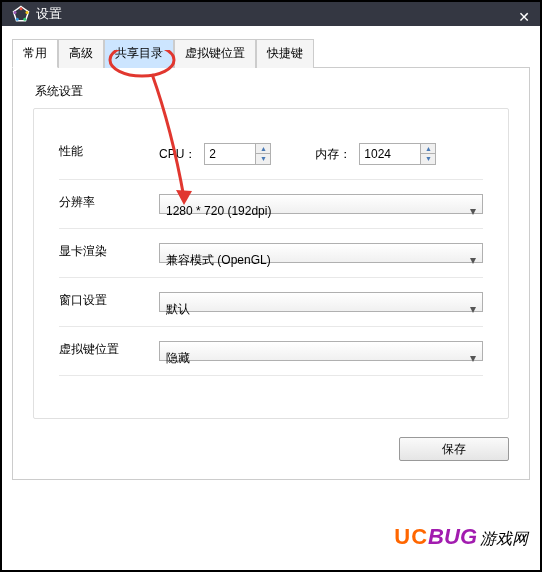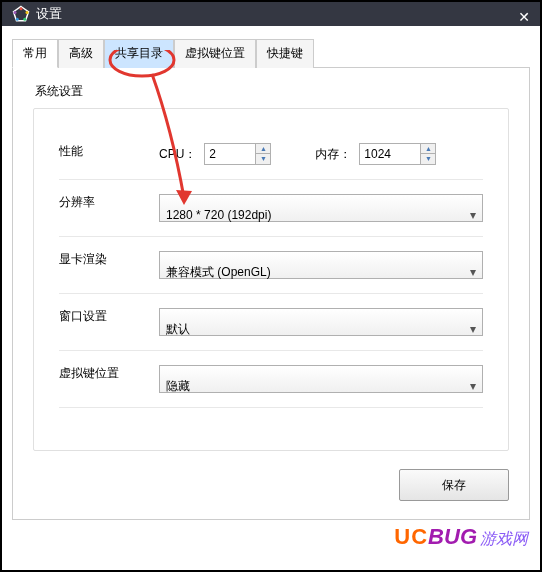--- a/index.html
+++ b/index.html
@@ -18,29 +18,29 @@
     .group-box { border: 1px solid #e0e0e0; border-radius: 2px; padding: 20px 25px 14px 25px; }
     .row { display: flex; align-items: flex-start; padding: 14px 0; border-bottom: 1px solid #e8e8e8; }
     .row:last-child { border-bottom: none; }
     .label { width: 100px; }
     .controls { flex: 1; display: flex; align-items: center; gap: 8px; }
     .spin { display: inline-flex; align-items: center; border: 1px solid #b0b0b0; background: #fff; height: 22px; }
     .spin input { border: none; width: 50px; padding: 2px 4px; font-size: 12px; outline: none; }
     .spin .arrows { display: flex; flex-direction: column; border-left: 1px solid #b0b0b0; }
     .spin .arrows span { width: 14px; height: 10px; font-size: 7px; line-height: 10px; text-align: center; color: #4a7ab5; cursor: pointer; background: #f0f0f0; }
     .spin .arrows span:first-child { border-bottom: 1px solid #b0b0b0; }
-    .select { flex: 1; height: 28px; border: 1px solid #b0b0b0; background: linear-gradient(#fff,#f0f0f0); padding: 16px 20px 2px 6px; position: relative; cursor: pointer; font-size: 12px; display: flex; align-items: center; }
+    .select { flex: 1; height: 20px; border: 1px solid #b0b0b0; background: linear-gradient(#fff,#f0f0f0); padding: 16px 20px 2px 6px; position: relative; cursor: pointer; font-size: 12px; display: flex; align-items: center; }
     .select::after { content: "▾"; position: absolute; right: 6px; color: #555; }
     .footer { display: flex; justify-content: flex-end; align-items: center; gap: 10px; margin-top: 18px; }
-    .btn-save { width: 110px; height: 32px; border: 1px solid #999; background: linear-gradient(#fafafa,#e5e5e5); border-radius: 2px; cursor: pointer; font-size: 12px; }
+    .btn-save { width: 110px; height: 24px; border: 1px solid #999; background: linear-gradient(#fafafa,#e5e5e5); border-radius: 2px; cursor: pointer; font-size: 12px; }
     svg.annotation { position: absolute; top: 48px; left: 100px; width: 100px; height: 160px; pointer-events: none; }
     .watermark { position: absolute; right: 12px; bottom: 20px; font-family: Arial Black, sans-serif; pointer-events: none; }
     .watermark .uc { color: #ff6600; font-weight: 900; font-size: 22px; letter-spacing: 1px; }
     .watermark .bug { color: #a21caf; font-weight: 900; font-size: 22px; font-style: italic; }
-    .watermark .cn { color: #8b5cf6; font-size: 16px; font-family: "KaiTi", serif; font-style: italic; margin-left: 3px; }
+    .watermark .cn { color: #000000; font-size: 16px; font-family: "KaiTi", serif; font-style: italic; margin-left: 3px; }
   </style>
 </head>
 <body>
 
 <div class="titlebar">
   <svg class="logo" viewBox="0 0 24 24">
     <polygon points="12,2 22,9 18,21 6,21 2,9" fill="none" stroke="#fff" stroke-width="2"></polygon>
     <circle cx="12" cy="5" r="2" fill="#e74c3c"></circle>
     <circle cx="20" cy="10" r="2" fill="#f1c40f"></circle>
     <circle cx="17" cy="19" r="2" fill="#2ecc71"></circle>

